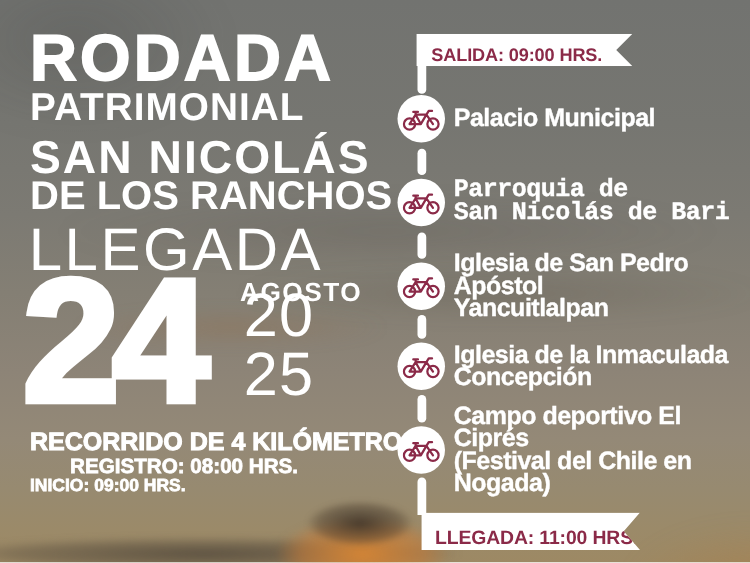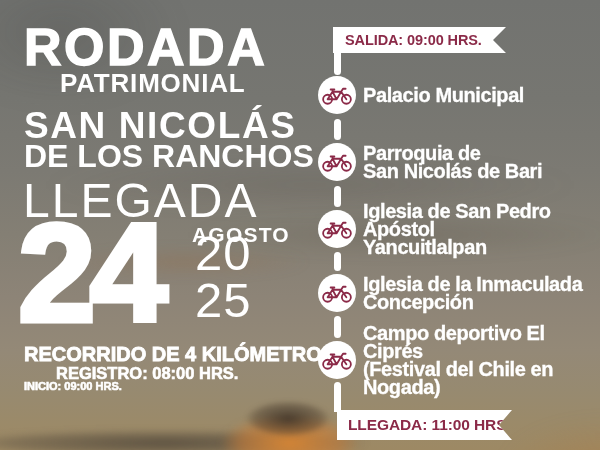--- a/index.html
+++ b/index.html
@@ -35,54 +35,54 @@
     background:radial-gradient(ellipse 45% 50% at 50% 45%, rgba(58,48,38,.85), rgba(70,56,42,.4) 60%, transparent 80%);
     filter:blur(2px);}
   .cloud-br-glow{left:440px;top:380px;width:240px;height:110px;
     background:radial-gradient(ellipse 60% 60% at 70% 80%, rgba(176,122,62,.40), transparent 75%);
     filter:blur(8px);}
   .cloud-tl-dim{left:-60px;top:-40px;width:300px;height:180px;
     background:radial-gradient(ellipse 55% 55% at 40% 40%, rgba(52,54,54,.18), transparent 75%);
     filter:blur(10px);}
   .hvy{font-weight:800;-webkit-text-stroke:1.4px #ffffff;paint-order:stroke fill;}
   .t-rodada   {left:24px;top:17px; font-size:52px;letter-spacing:2.5px;}
-  .t-patrim   {left:24px;top:68px; font-size:26px;letter-spacing:0.8px;margin-left:36px;}
+  .t-patrim   {left:24px;top:68px; font-size:31px;letter-spacing:0.8px;}
   .t-sannic   {left:24px;top:105px;font-size:37px;letter-spacing:1.6px;}
   .t-ranchos  {left:24px;top:138px;font-size:32px;letter-spacing:0px;}
   .t-domingo  {left:23px;top:173px;font-size:48px;font-weight:400;letter-spacing:2px;color:#fff;}
   .t-daynum   {left:18px;top:203px;font-size:140px;font-weight:800;letter-spacing:-6px;
                -webkit-text-stroke:5px #ffffff;paint-order:stroke fill;line-height:1;color:#fff;}
   .t-month    {left:192px;top:223px;font-size:21px;letter-spacing:1.2px;}
   .t-year     {left:195px;top:230px;font-size:49px;font-weight:400;line-height:47px;color:#fff;letter-spacing:1px;}
   .t-dist     {left:24px;top:343px;font-size:20px;-webkit-text-stroke:0.8px #fff;}
   .t-registro {left:24px;top:364px;font-size:16.5px;padding-left:32px;-webkit-text-stroke:0.6px #fff;}
-  .t-inicio   {left:24px;top:380px;font-size:11px;-webkit-text-stroke:0.6px #fff;}
+  .t-inicio   {left:24px;top:380px;font-size:14px;-webkit-text-stroke:0.6px #fff;}
   .t-rodada,.t-patrim,.t-sannic,.t-ranchos,.t-month,.t-dist,.t-registro,.t-inicio{color:#fff;font-weight:800;}
   
-  .ribbon{position:absolute;background:#ffffff;display:flex;align-items:center;
+  .ribbon{position:absolute;background:#ffffff;display:flex;align-items:flex-end;
     clip-path:polygon(0 0,100% 0,calc(100% - 13px) 50%,100% 100%,0 100%);}
   .ribbon span{color:#8b2a48;font-weight:800;white-space:nowrap;}
   .ribbon-salida{left:333px;top:27px;width:161px;height:26px;padding-left:12px;}
   .ribbon-salida span{font-size:14.5px;letter-spacing:-0.1px;}
   .ribbon-llegada{left:337px;top:410px;width:164px;height:30px;padding-left:11px;}
   .ribbon-llegada span{font-size:15.5px;letter-spacing:-0.1px;}
   .tl-seg{position:absolute;left:334px;width:7px;background:#ffffff;border-radius:4px;}
   .seg0{top:51px;height:24px;border-radius:0 0 4px 4px;}
   .seg1{top:119px;height:21px;}
   .seg2{top:186px;height:21px;}
   .seg3{top:252px;height:19px;}
   .seg4{top:316px;height:22px;}
   .seg5{top:382px;height:30px;border-radius:4px 4px 0 0;}
   .tl-circle{position:absolute;left:318px;width:38px;height:38px;border-radius:50%;
     background:#ffffff;display:flex;align-items:center;justify-content:center;}
   .c1{top:76px;} .c2{top:143px;} .c3{top:210px;} .c4{top:274px;} .c5{top:341px;}
   .stop{position:absolute;left:363px;transform:translateY(-50%);
     color:#fff;font-weight:700;font-size:20px;line-height:18px;letter-spacing:-0.4px;
     -webkit-text-stroke:0.3px #fff;}
-  .stop-1{top:95px;} .stop-2{top:162px;} .stop-3{top:229px;} .stop-4{top:293px;} .stop-5{top:360px;}
+  .stop-1{top:95px;} .stop-2{top:162px;font-family:Liberation Mono, monospace;} .stop-3{top:229px;} .stop-4{top:293px;} .stop-5{top:360px;}
   .stop span{display:block;}
   .bike{width:30px;height:21px;}
 </style>
 </head>
 <body>
 
 <div id="poster">
 
   <div class="cloud cloud-tl-dim"></div>
   <div class="cloud cloud-midband1"></div>

